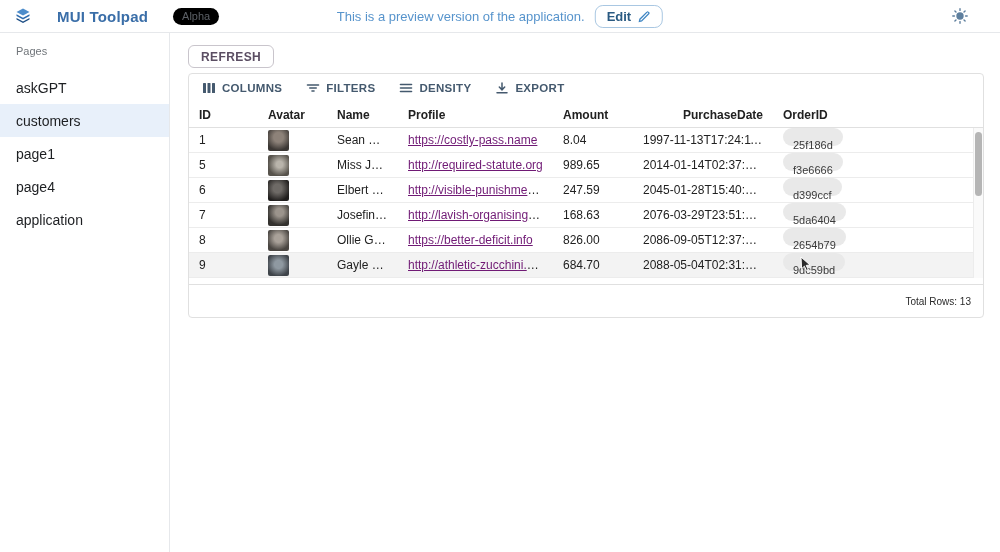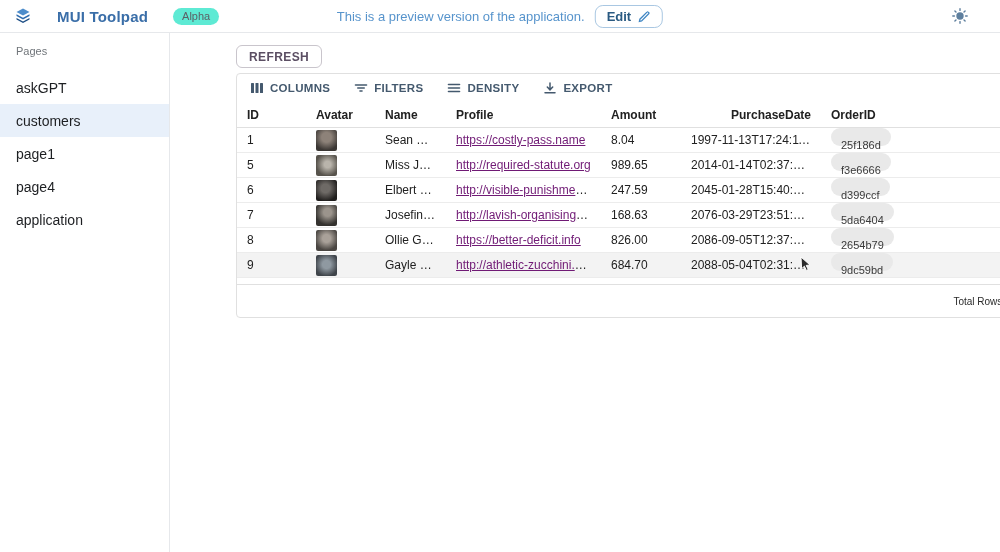--- a/index.html
+++ b/index.html
@@ -4,32 +4,32 @@
 <style>
   * { margin:0; padding:0; box-sizing:border-box; }
   html,body { width:1000px; height:552px; background:#fff; overflow:hidden;
     font-family:"Liberation Sans","DejaVu Sans",sans-serif; color:#212121; }
 
   
   .appbar { height:33px; border-bottom:1px solid #e6e8eb; display:flex; align-items:center;
     padding:0 14px; position:relative; background:#fff; }
   .appbar-left { display:flex; align-items:center; gap:25px; }
   .app-title { font-size:15px; font-weight:700; color:#3a6ea8; letter-spacing:.2px; }
-  .alpha-chip { background:#5eead4; color:#5c6066; font-size:11px; padding:2px 9px;
+  .alpha-chip { background:#000000; color:#5c6066; font-size:11px; padding:2px 9px;
     border-radius:10px; line-height:13px; }
   .appbar-center { position:absolute; left:50%; top:0; height:33px; transform:translateX(-50%);
     display:flex; align-items:center; gap:10px; white-space:nowrap;justify-content:center; }
   .preview-text { color:#5794cc; font-size:13px; }
   .edit-btn { display:flex; align-items:center; gap:7px; border:1px solid #a9c7e2; background:#fff;
     color:#2a5a82; font-size:13px; font-weight:700; border-radius:8px; padding:3px 11px; cursor:pointer; }
   .theme-btn { margin-left:auto; background:none; border:none; cursor:pointer; display:flex;
     align-items:center; padding:4px; margin-right:14px; color:#5e7f9e; }
 
   
-  .body-wrap { display:flex; height:519px;gap:48px; }
+  .body-wrap { display:flex; height:519px; }
   .sidebar { width:170px; border-right:1px solid #e6e8eb; padding-top:12px; flex:none; }
   .sidebar-label { font-size:11px; color:#70757a; padding:0 16px; margin-bottom:14px; }
   .nav-item { height:33px; display:flex; align-items:center; padding:0 16px; font-size:14px;
     color:#1d1f22; cursor:pointer; }
   .nav-item.selected { background:#e8f0fa; }
   .content { flex:1; padding:12px 16px 0 18px; position:relative; }
 
   
   .refresh-btn { border:1px solid #c9c5cc; background:#fff; color:#5b4e63; font-size:12px;
     font-weight:700; letter-spacing:.4px; border-radius:6px; padding:4px 12px; height:23px;

